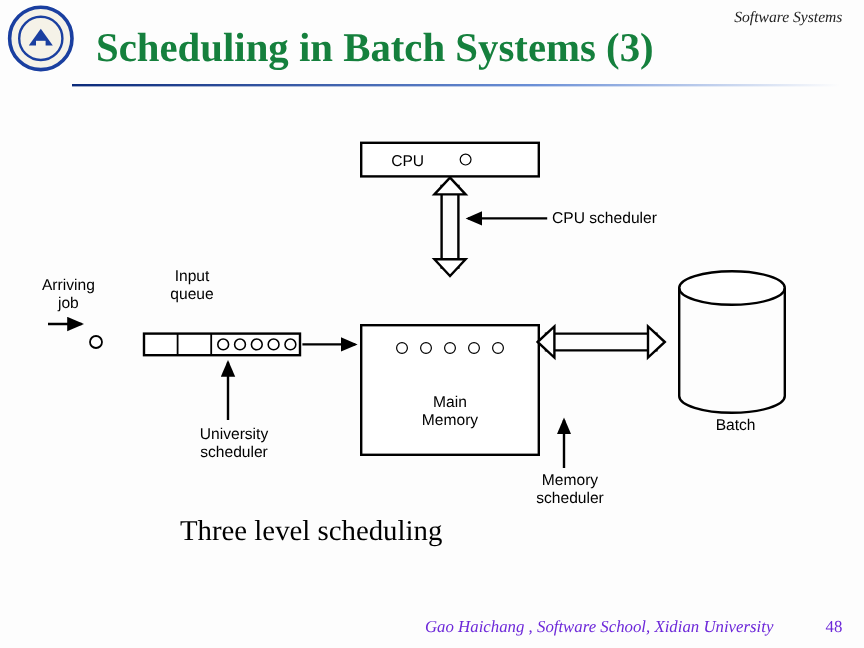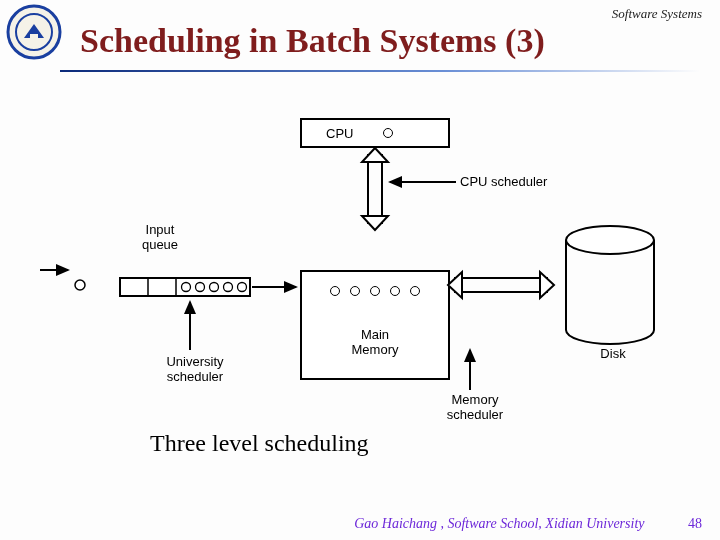--- a/index.html
+++ b/index.html
@@ -20,21 +20,21 @@
     font-style: italic;
     font-family: Georgia, serif;
     color: #222;
   }
   .title {
     position: absolute;
     top: 22px;
     left: 80px;
     font-size: 34px;
     font-weight: bold;
-    color: #7f1d1d;
+    color: #15803d;
     font-family: Georgia, 'Times New Roman', serif;
   }
   .title-underline {
     position: absolute;
     top: 70px;
     left: 60px;
     width: 640px;
     height: 2px;
     background: linear-gradient(to right, #0b2a7a 0%, #6a8fd6 60%, rgba(255,255,255,0) 100%);
   }
@@ -203,28 +203,30 @@
     </g>
 
     <g stroke="#000" stroke-width="2" fill="#fff">
       <ellipse cx="610" cy="150" rx="44" ry="14"></ellipse>
       <line x1="566" y1="150" x2="566" y2="240"></line>
       <line x1="654" y1="150" x2="654" y2="240"></line>
       <path d="M566,240 A44,14 0 0 0 654,240" fill="none"></path>
     </g>
   </svg>
 
+  <div class="lbl" style="top:140px; left:22px; width:70px; white-space:pre-line;">Arriving
+job</div>
   <div class="lbl" style="top:132px; left:130px; width:60px; white-space:pre-line;">Input
 queue</div>
   <div class="lbl" style="top:264px; left:150px; width:90px; white-space:pre-line;">University
 scheduler</div>
   <div class="lbl" style="top:84px; left:460px; width:110px; text-align:left;">CPU scheduler</div>
   <div class="lbl" style="top:302px; left:430px; width:90px; white-space:pre-line;">Memory
 scheduler</div>
-  <div class="lbl" style="top:256px; left:588px; width:50px;">Disk</div>
+  <div class="lbl" style="top:256px; left:588px; width:50px;">Batch</div>
 
 </div>
 
 <div class="caption">Three level scheduling</div>
 
 <div class="bg-fade"></div>
 
 <div class="footer">
   <span class="author">Gao Haichang , Software School, Xidian University</span>
   <span class="page">48</span>

